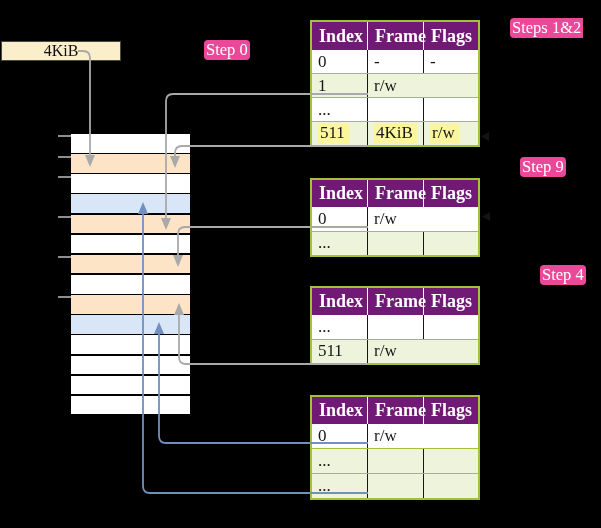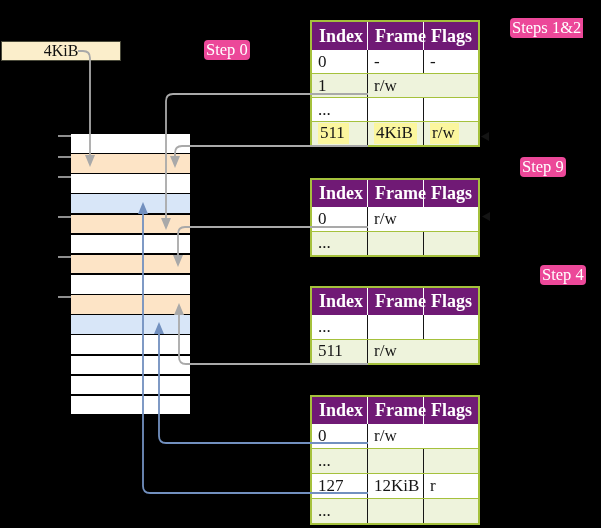--- a/index.html
+++ b/index.html
@@ -168,25 +168,20 @@
     <div class="tbody">
         <div class="trow white">
           <div class="cell">0</div>
           <div class="cell">r/w</div>
         </div>
         <div class="trow green">
           <div class="cell">...</div>
           <div class="cell"></div>
           <div class="cell"></div>
         </div>
-        <div class="trow white">
-          <div class="cell">127</div>
-          <div class="cell">12KiB</div>
-          <div class="cell">r</div>
-        </div>
         <div class="trow green">
           <div class="cell">...</div>
           <div class="cell"></div>
           <div class="cell"></div>
         </div>
       </div>
   </div>
 
   <svg id="arrows" viewBox="0 0 601 528" xmlns="http://www.w3.org/2000/svg">
 

